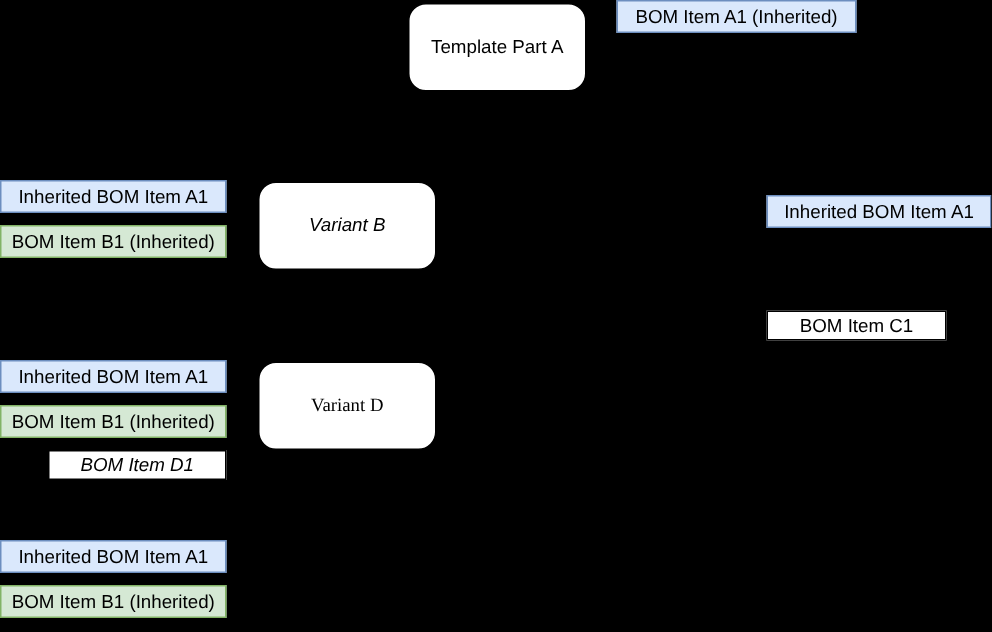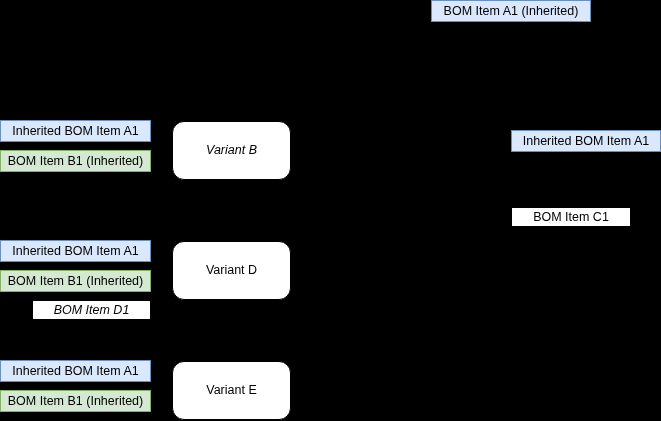--- a/index.html
+++ b/index.html
@@ -49,22 +49,25 @@
   .chip.plain {
     background: #ffffff;
     border-color: #000000;
   }
 </style>
 </head>
 <body>
 
 <div id="canvas">
 
+  <div class="node card" style="left:272px; top:2px; width:119px; height:59px;">
+    <span>Template Part A</span>
+  </div>
 
-  <div class="node chip inherited-a" style="left:411px; top:0px; width:160px; height:22px;margin-left:20px;">
+  <div class="node chip inherited-a" style="left:411px; top:0px; width:160px; height:22px;">
     <span>BOM Item A1 (Inherited)</span>
   </div>
 
 
   <div class="node chip inherited-a" style="left:0px; top:120px; width:151px; height:22px;">
     <span>Inherited BOM Item A1</span>
   </div>
 
   <div class="node chip inherited-b" style="left:0px; top:150px; width:151px; height:22px;">
     <span>BOM Item B1 (Inherited)</span>
@@ -88,29 +91,26 @@
   </div>
 
   <div class="node chip inherited-b" style="left:0px; top:270px; width:151px; height:22px;">
     <span>BOM Item B1 (Inherited)</span>
   </div>
 
   <div class="node chip plain" style="left:32px; top:300px; width:119px; height:20px;font-style:italic;">
     <span>BOM Item D1</span>
   </div>
 
-  <div class="node card" style="left:172px; top:241px; width:119px; height:59px;">
+  <div class="node card" style="left:172px; top:241px; width:119px; height:59px;font-family:Liberation Serif, serif;">
     <span>Variant D</span>
   </div>
 
   <div class="node chip inherited-a" style="left:0px; top:360px; width:151px; height:22px;">
     <span>Inherited BOM Item A1</span>
   </div>
 
   <div class="node chip inherited-b" style="left:0px; top:390px; width:151px; height:22px;">
     <span>BOM Item B1 (Inherited)</span>
   </div>
 
-  <div class="node card" style="left:172px; top:361px; width:119px; height:59px;">
-    <span>Variant E</span>
-  </div>
 
 </div>
 
 </body></html>

